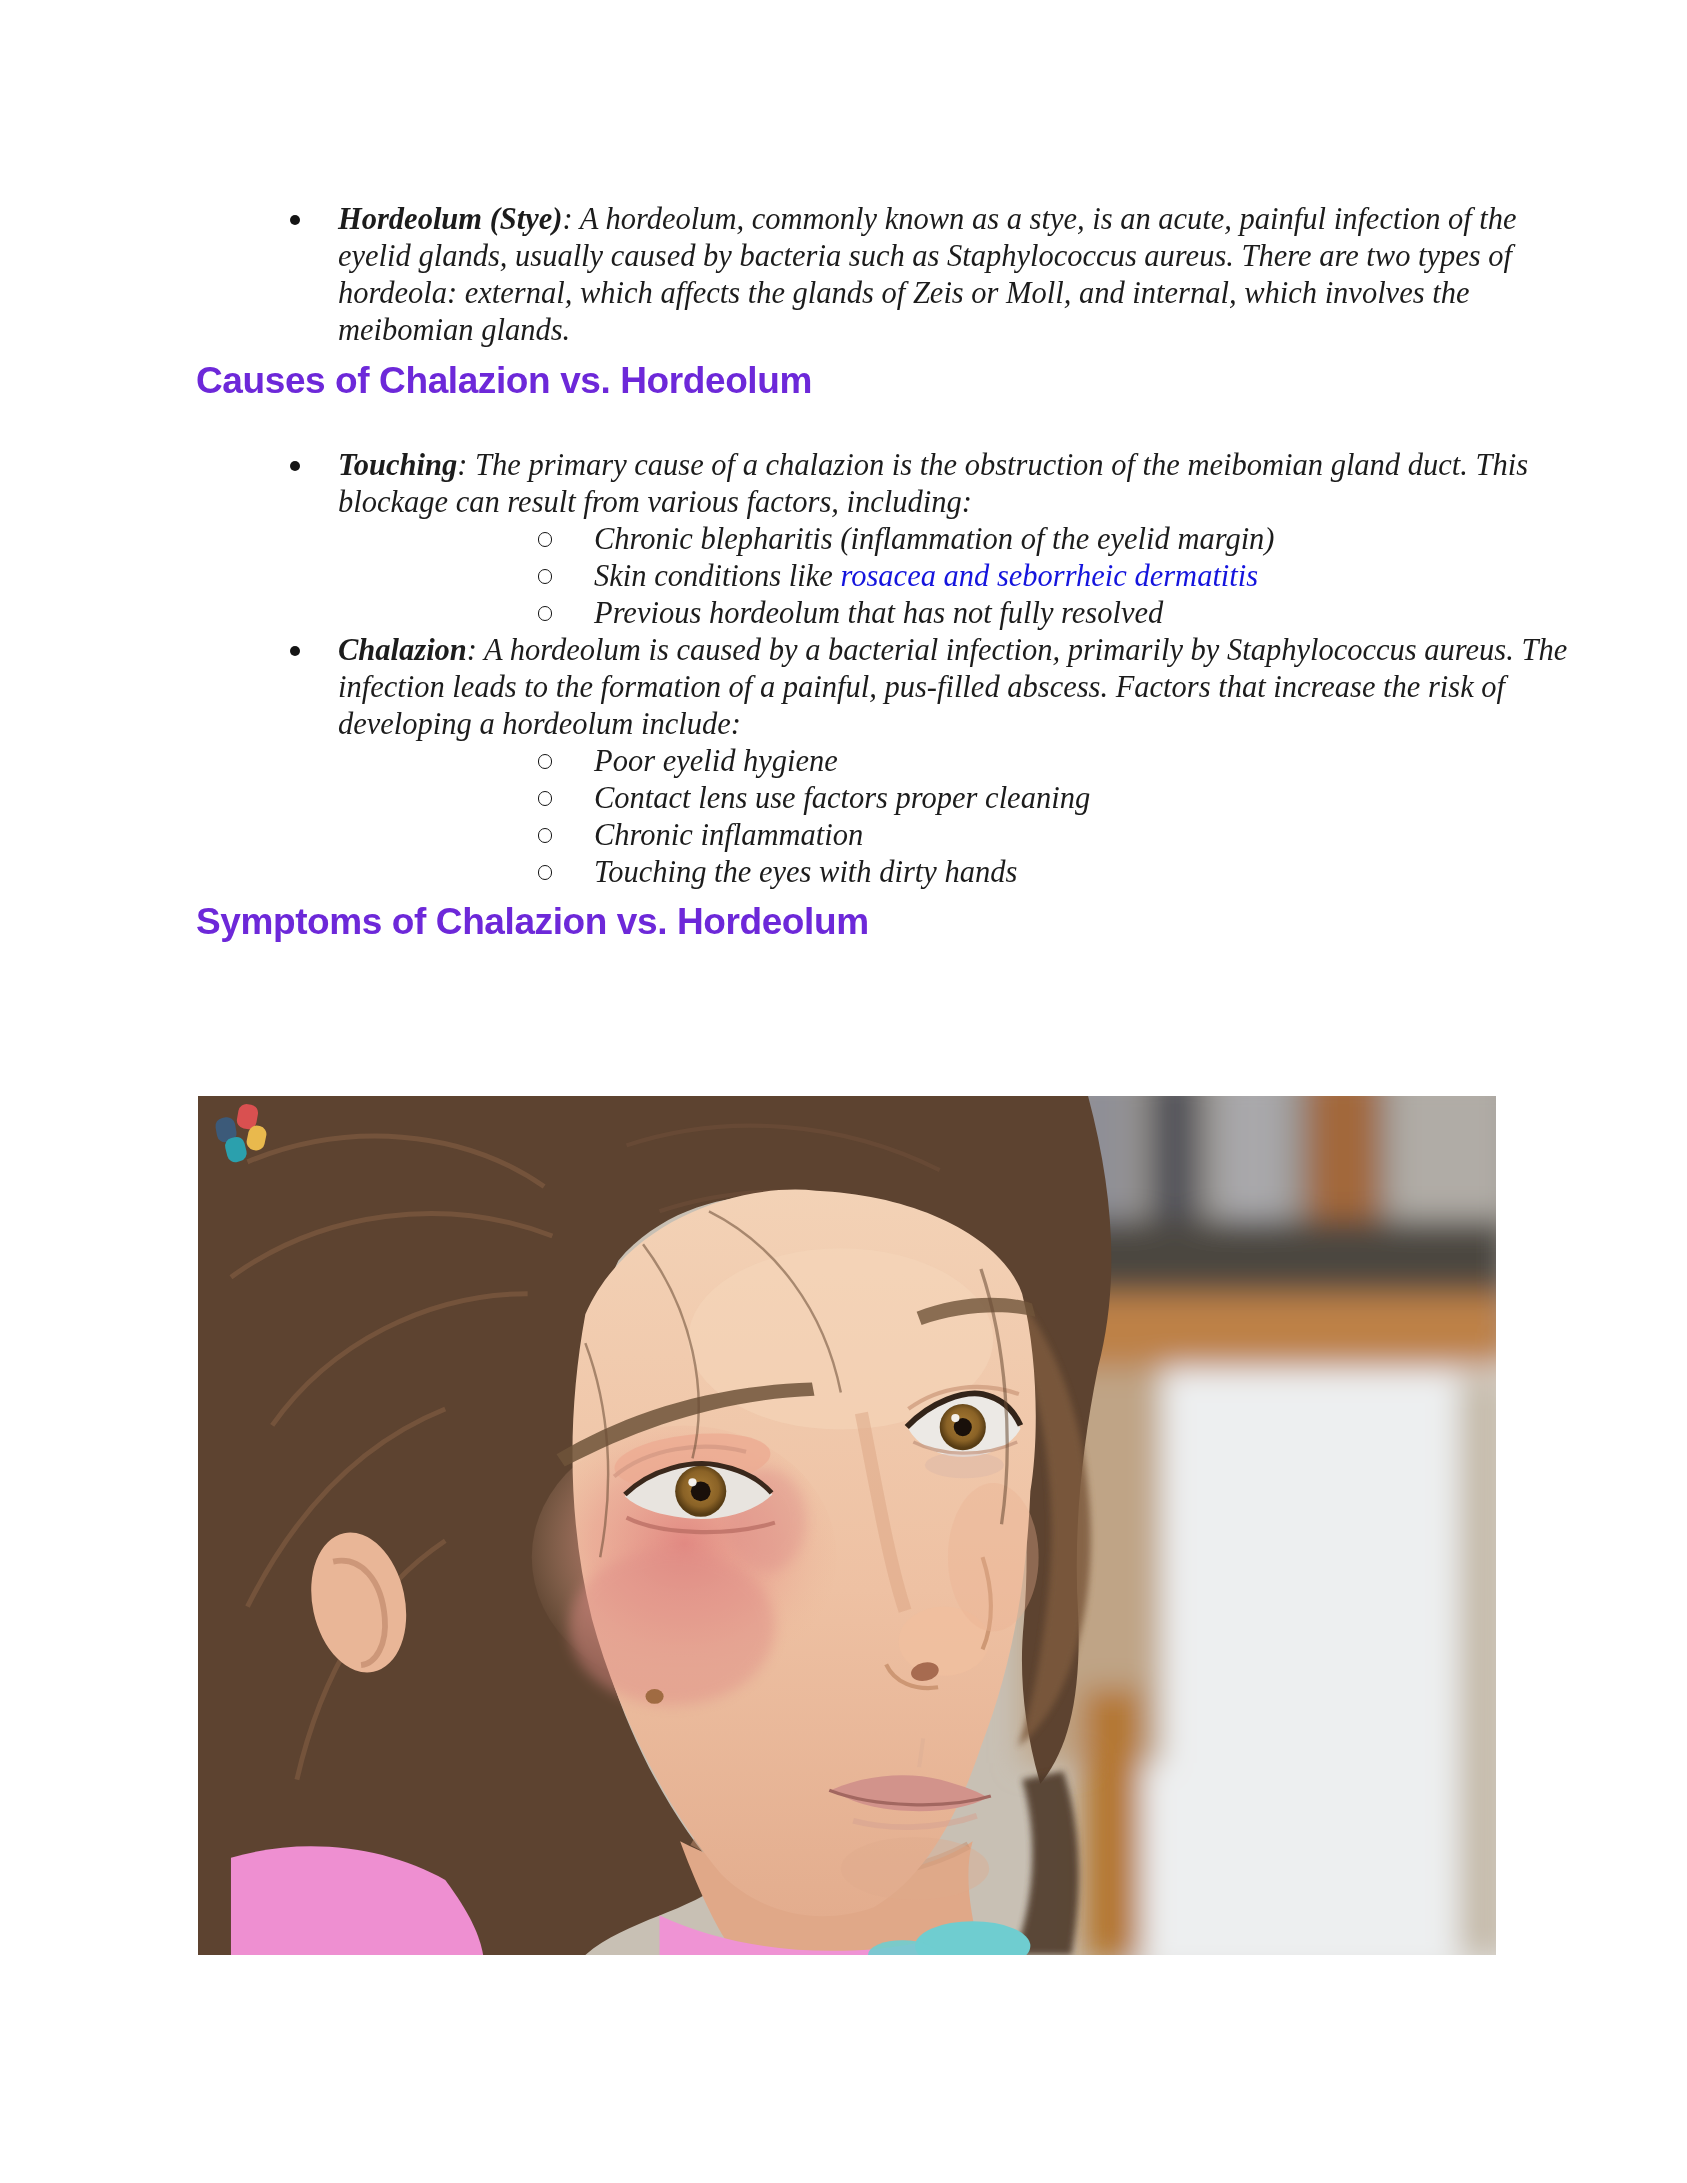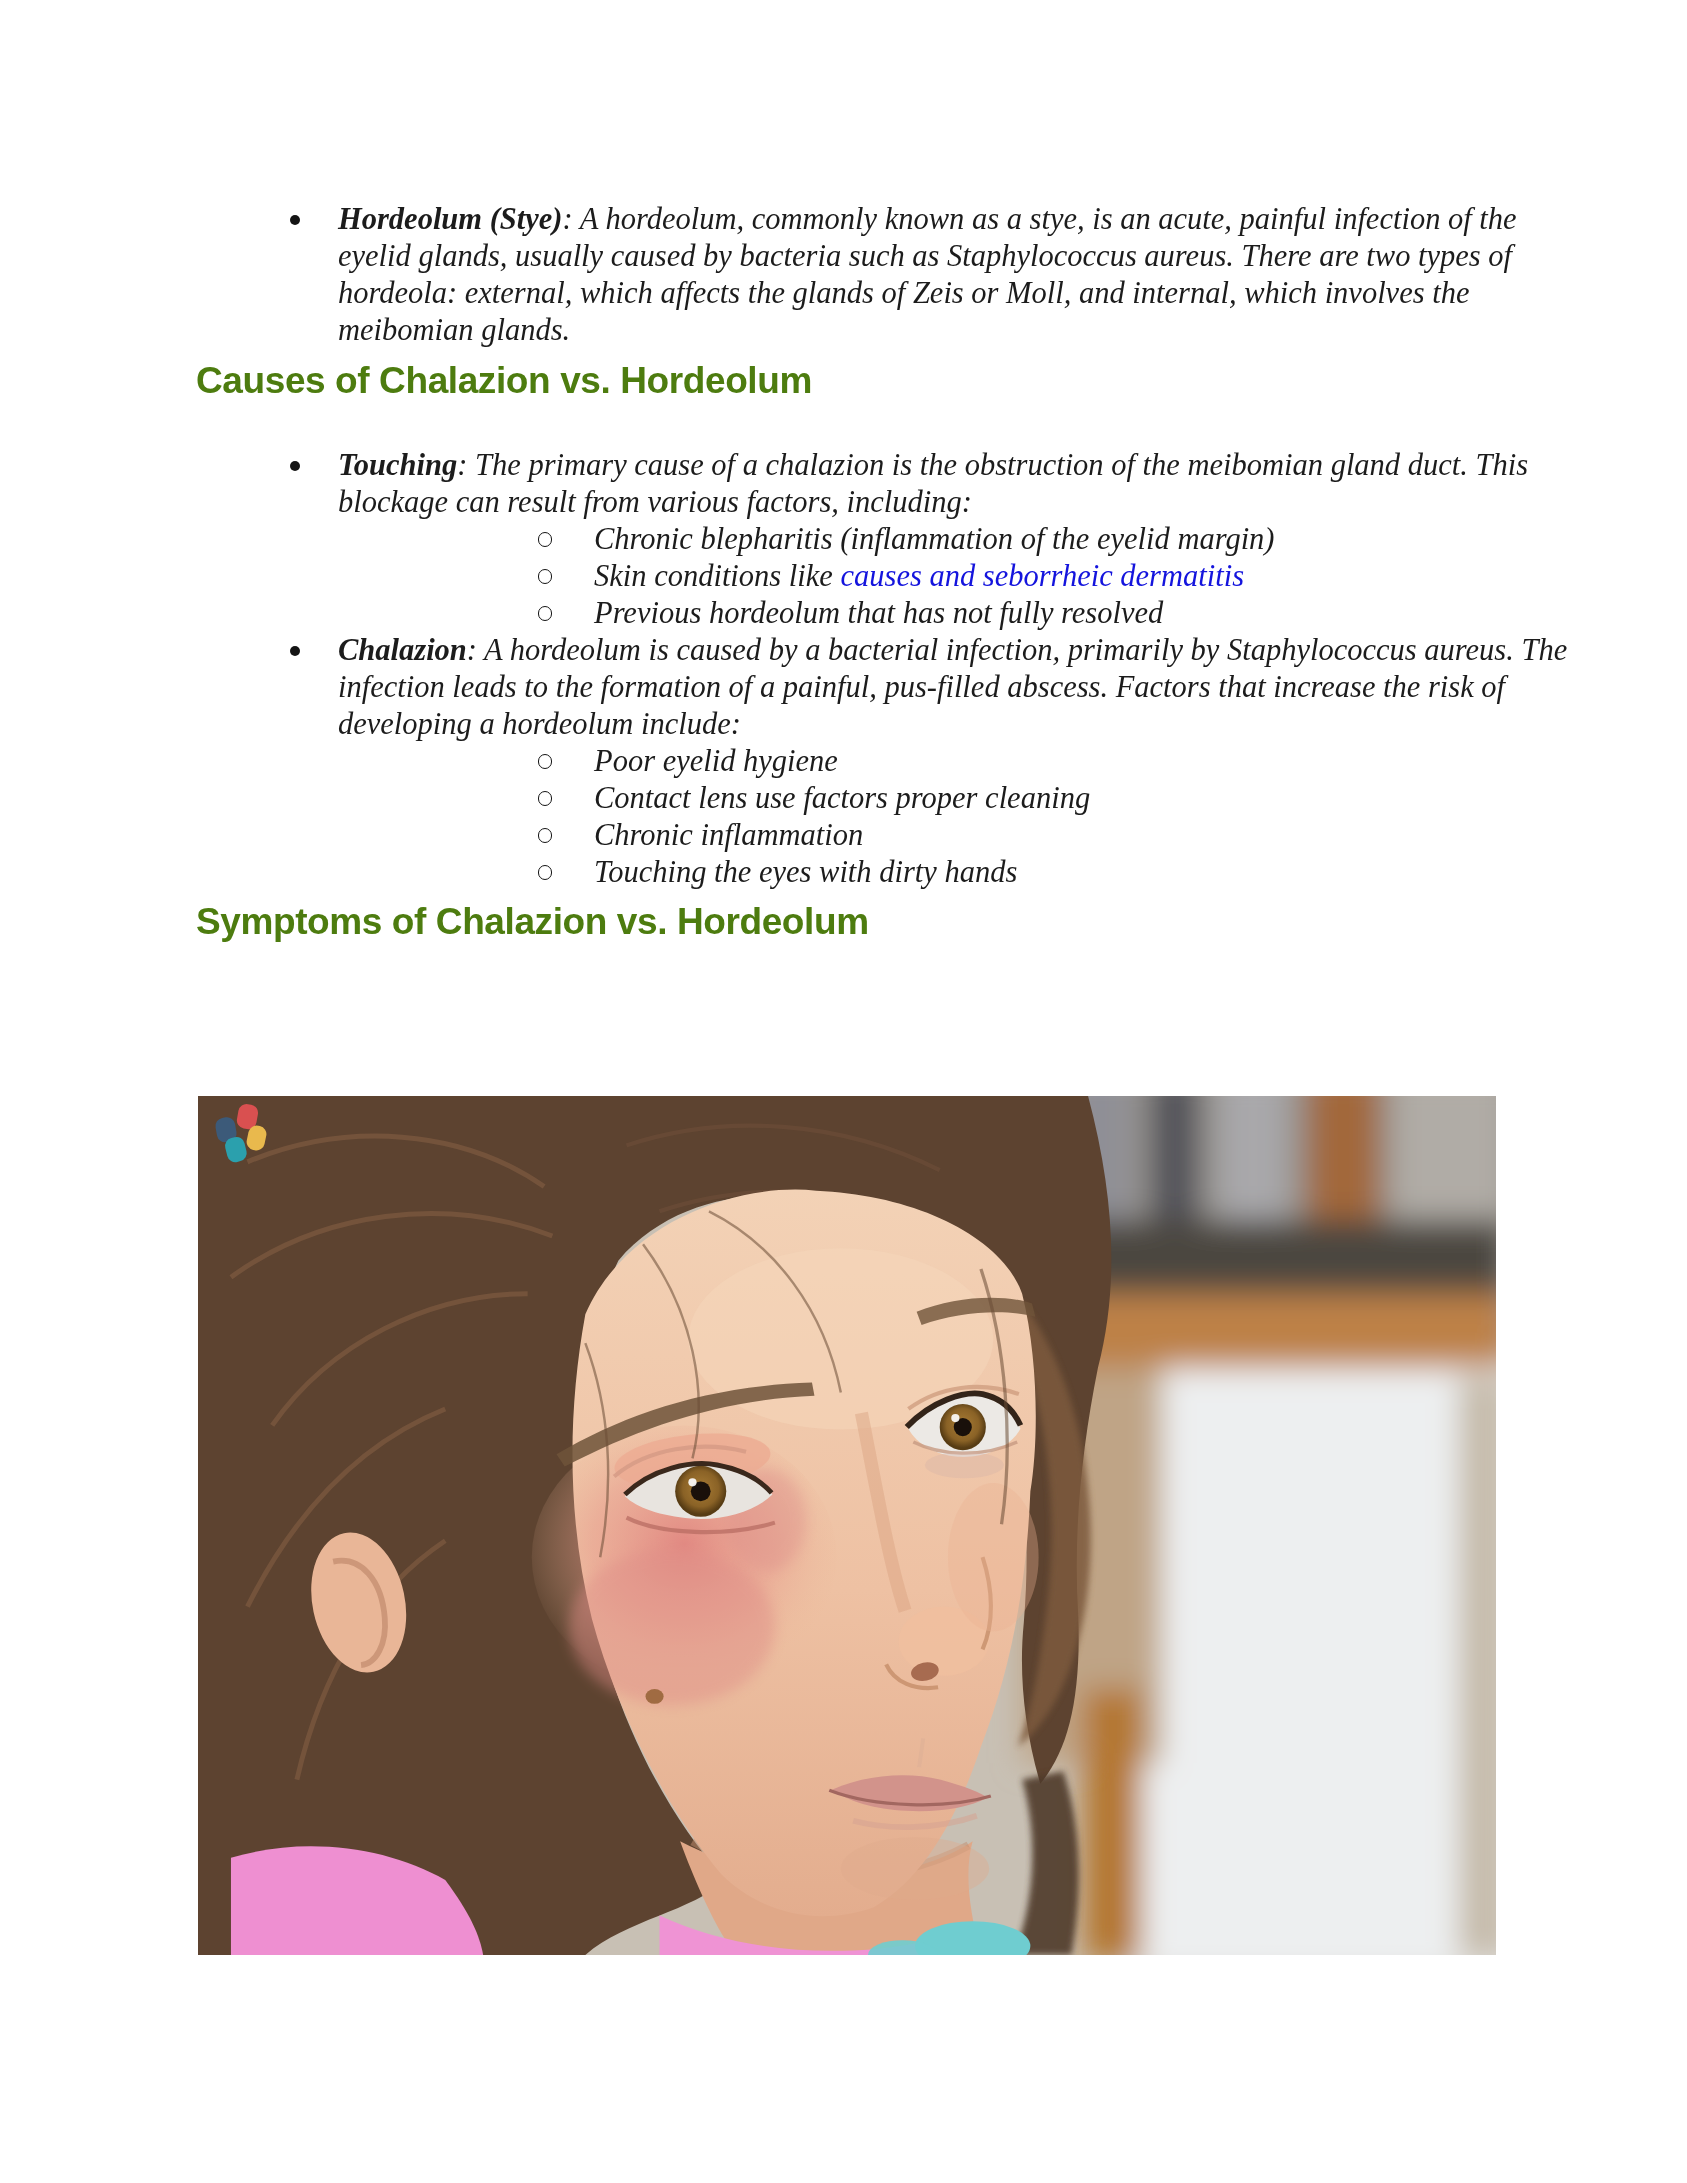--- a/index.html
+++ b/index.html
@@ -24,21 +24,21 @@
   }
   .li2 { position: relative; padding-left: 256px; }
   .li2::before {
     content: ""; position: absolute; left: 200px; top: 11.5px;
     width: 12.4px; height: 12.4px; border: 1.6px solid #141414; border-radius: 50%;
     background: transparent;
   }
   h2.sec {
     font-family: "Liberation Sans", "DejaVu Sans", sans-serif;
     font-weight: 700; font-size: 37px; line-height: 41px;
-    color: #4d7c0f; margin: 10.7px 0 0 0; letter-spacing: -0.4px;
+    color: #6d28d9; margin: 10.7px 0 0 0; letter-spacing: -0.4px;
   }
   .para { margin: 37px 0 0 0; }
   .blist { margin-top: 46px; }
   .term { font-weight: bold; }
   .tlink { color: #1414dd; text-decoration: none; cursor: pointer; }
   .photo { position: absolute; left: 198px; top: 1096px; width: 1298px; height: 859px; margin: 0; }
   .photo svg { display: block; width: 100%; height: 100%; }
 </style>
 </head>
 <body>
@@ -56,21 +56,21 @@
 
 
     <ul class="list blist">
       <li class="li1">
         <span class="term">Touching</span><span>: The primary cause of a chalazion is the obstruction of the meibomian gland duct. This blockage can result from various factors, including:</span>
         <ul class="sublist">
           <li class="li2">
             <span>Chronic blepharitis (inflammation of the eyelid margin)</span>
           </li>
           <li class="li2">
-            <span>Skin conditions like </span><a class="tlink">causes and seborrheic dermatitis</a>
+            <span>Skin conditions like </span><a class="tlink">rosacea and seborrheic dermatitis</a>
           </li>
           <li class="li2">
             <span>Previous hordeolum that has not fully resolved</span>
           </li>
         </ul>
       </li>
       <li class="li1">
         <span class="term">Chalazion</span><span>: A hordeolum is caused by a bacterial infection, primarily by Staphylococcus aureus. The infection leads to the formation of a painful, pus-filled abscess. Factors that increase the risk of developing a hordeolum include:</span>
         <ul class="sublist">
           <li class="li2">

